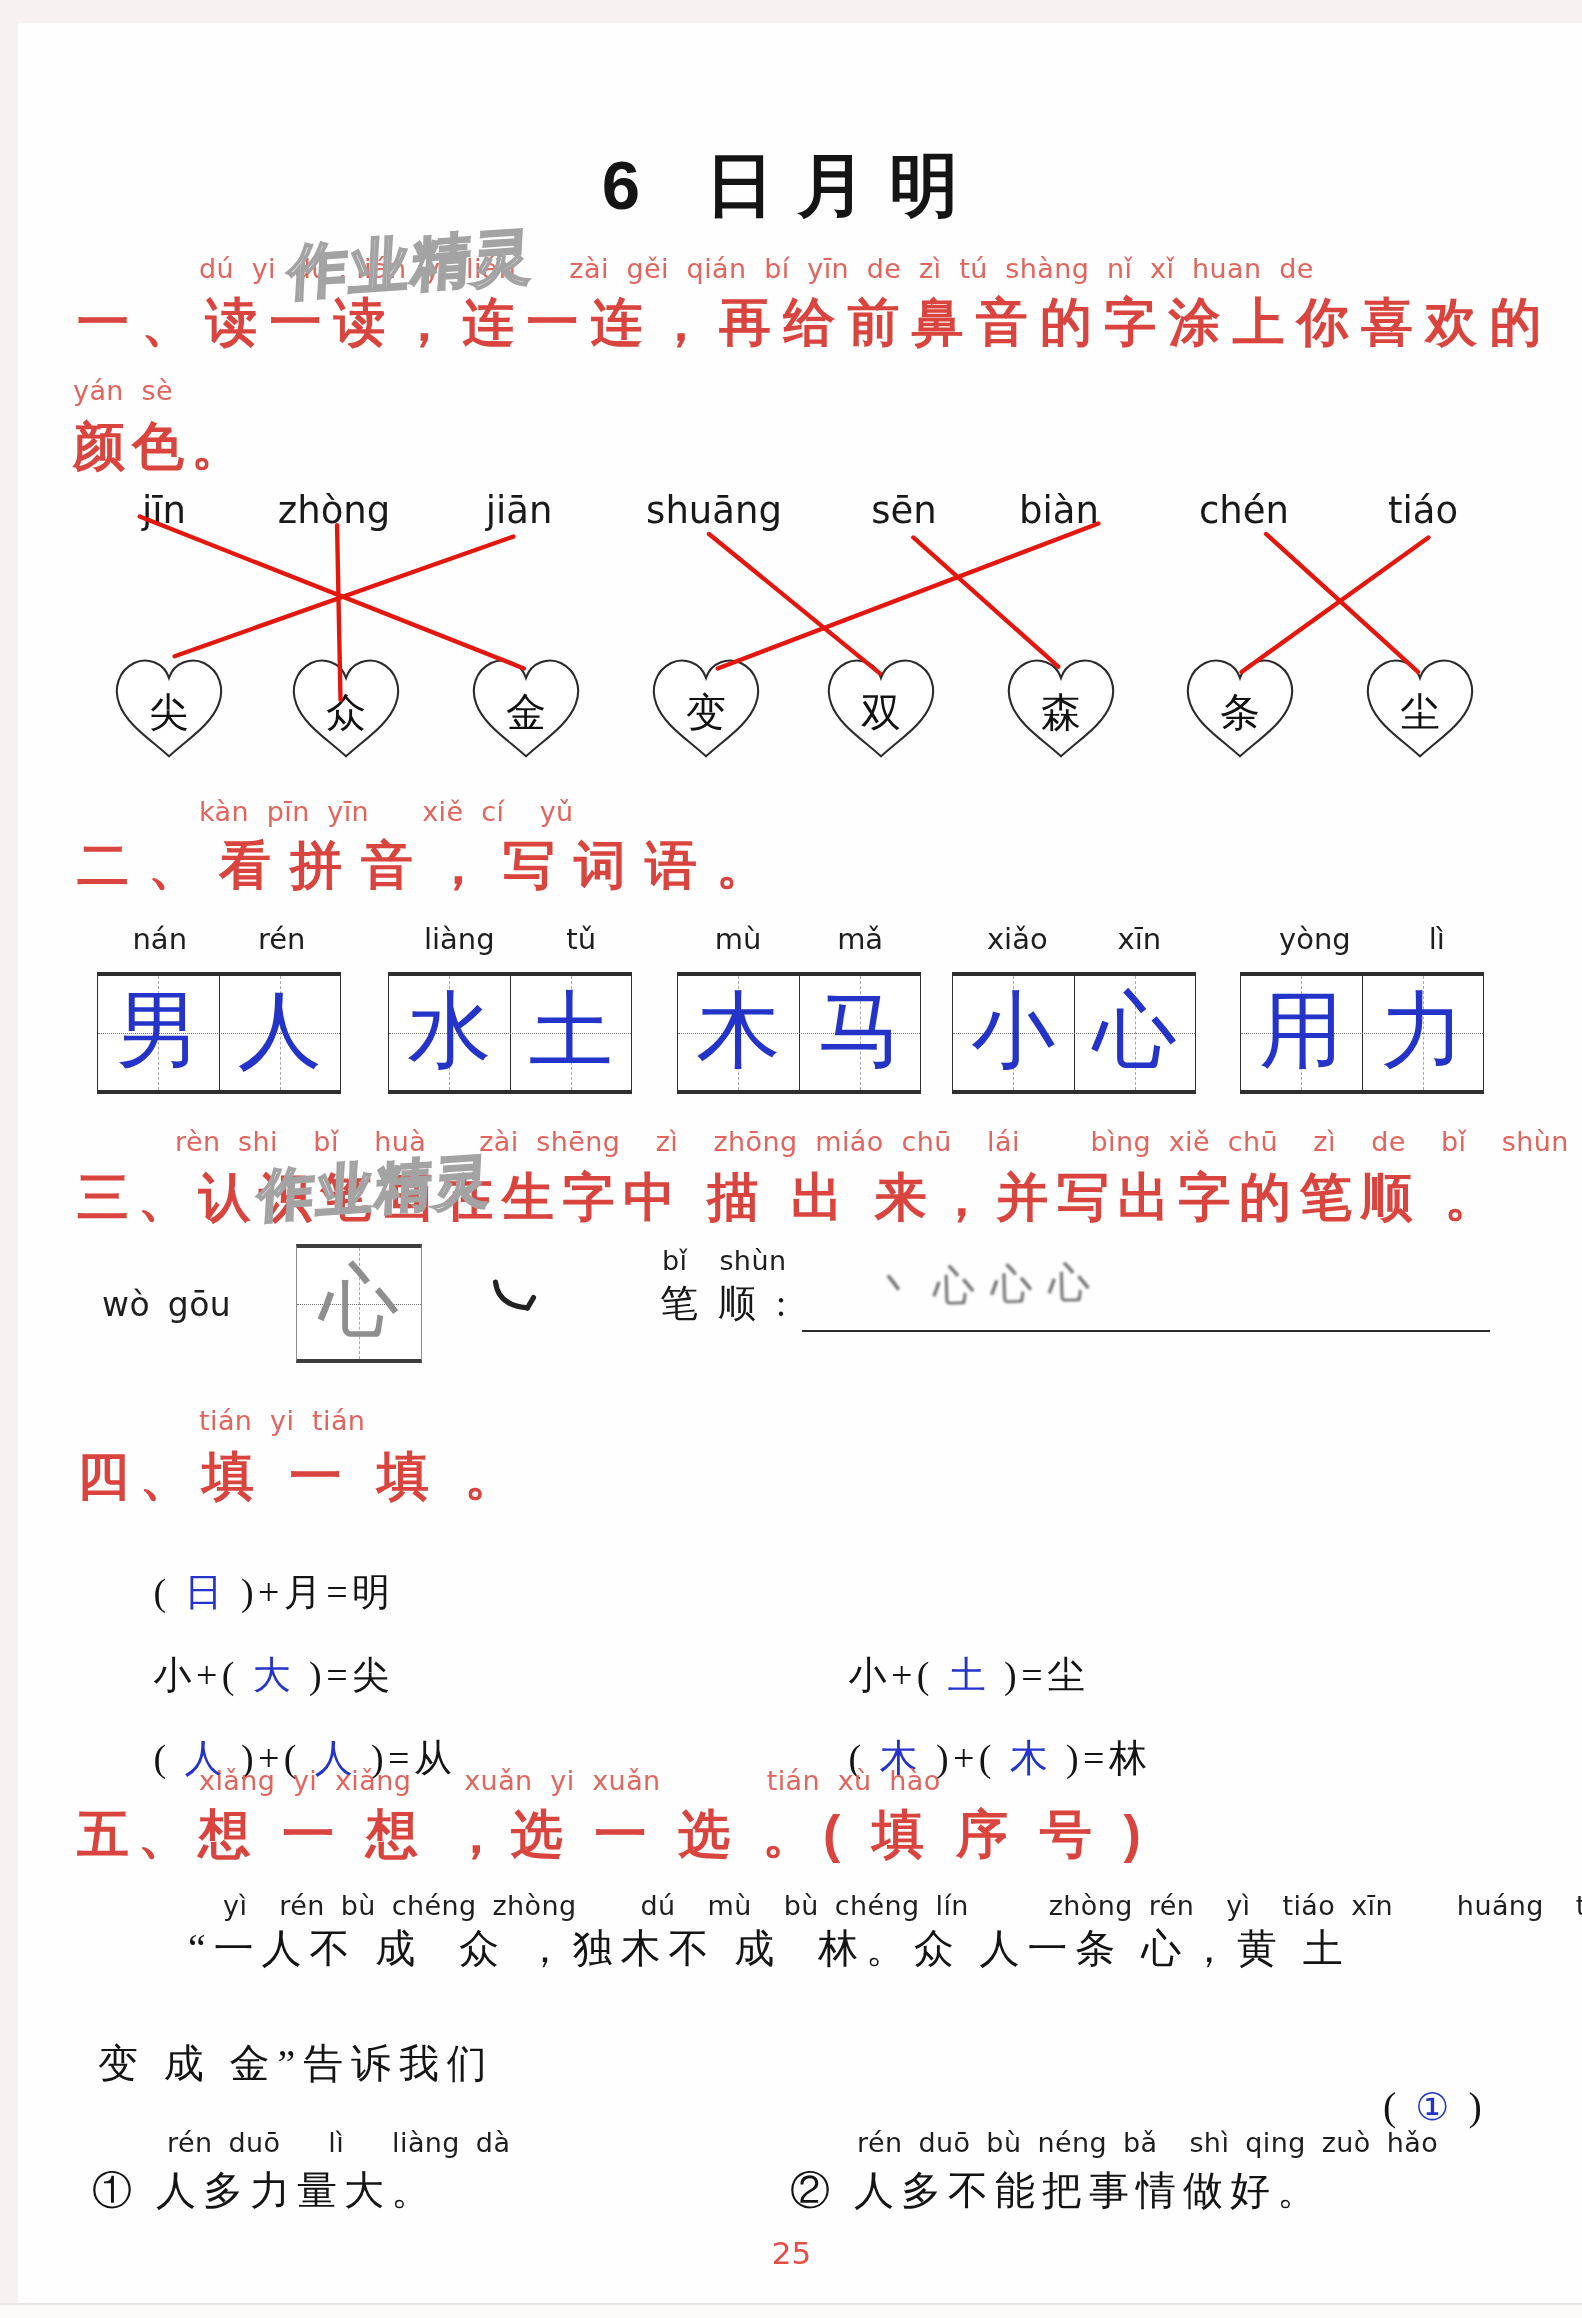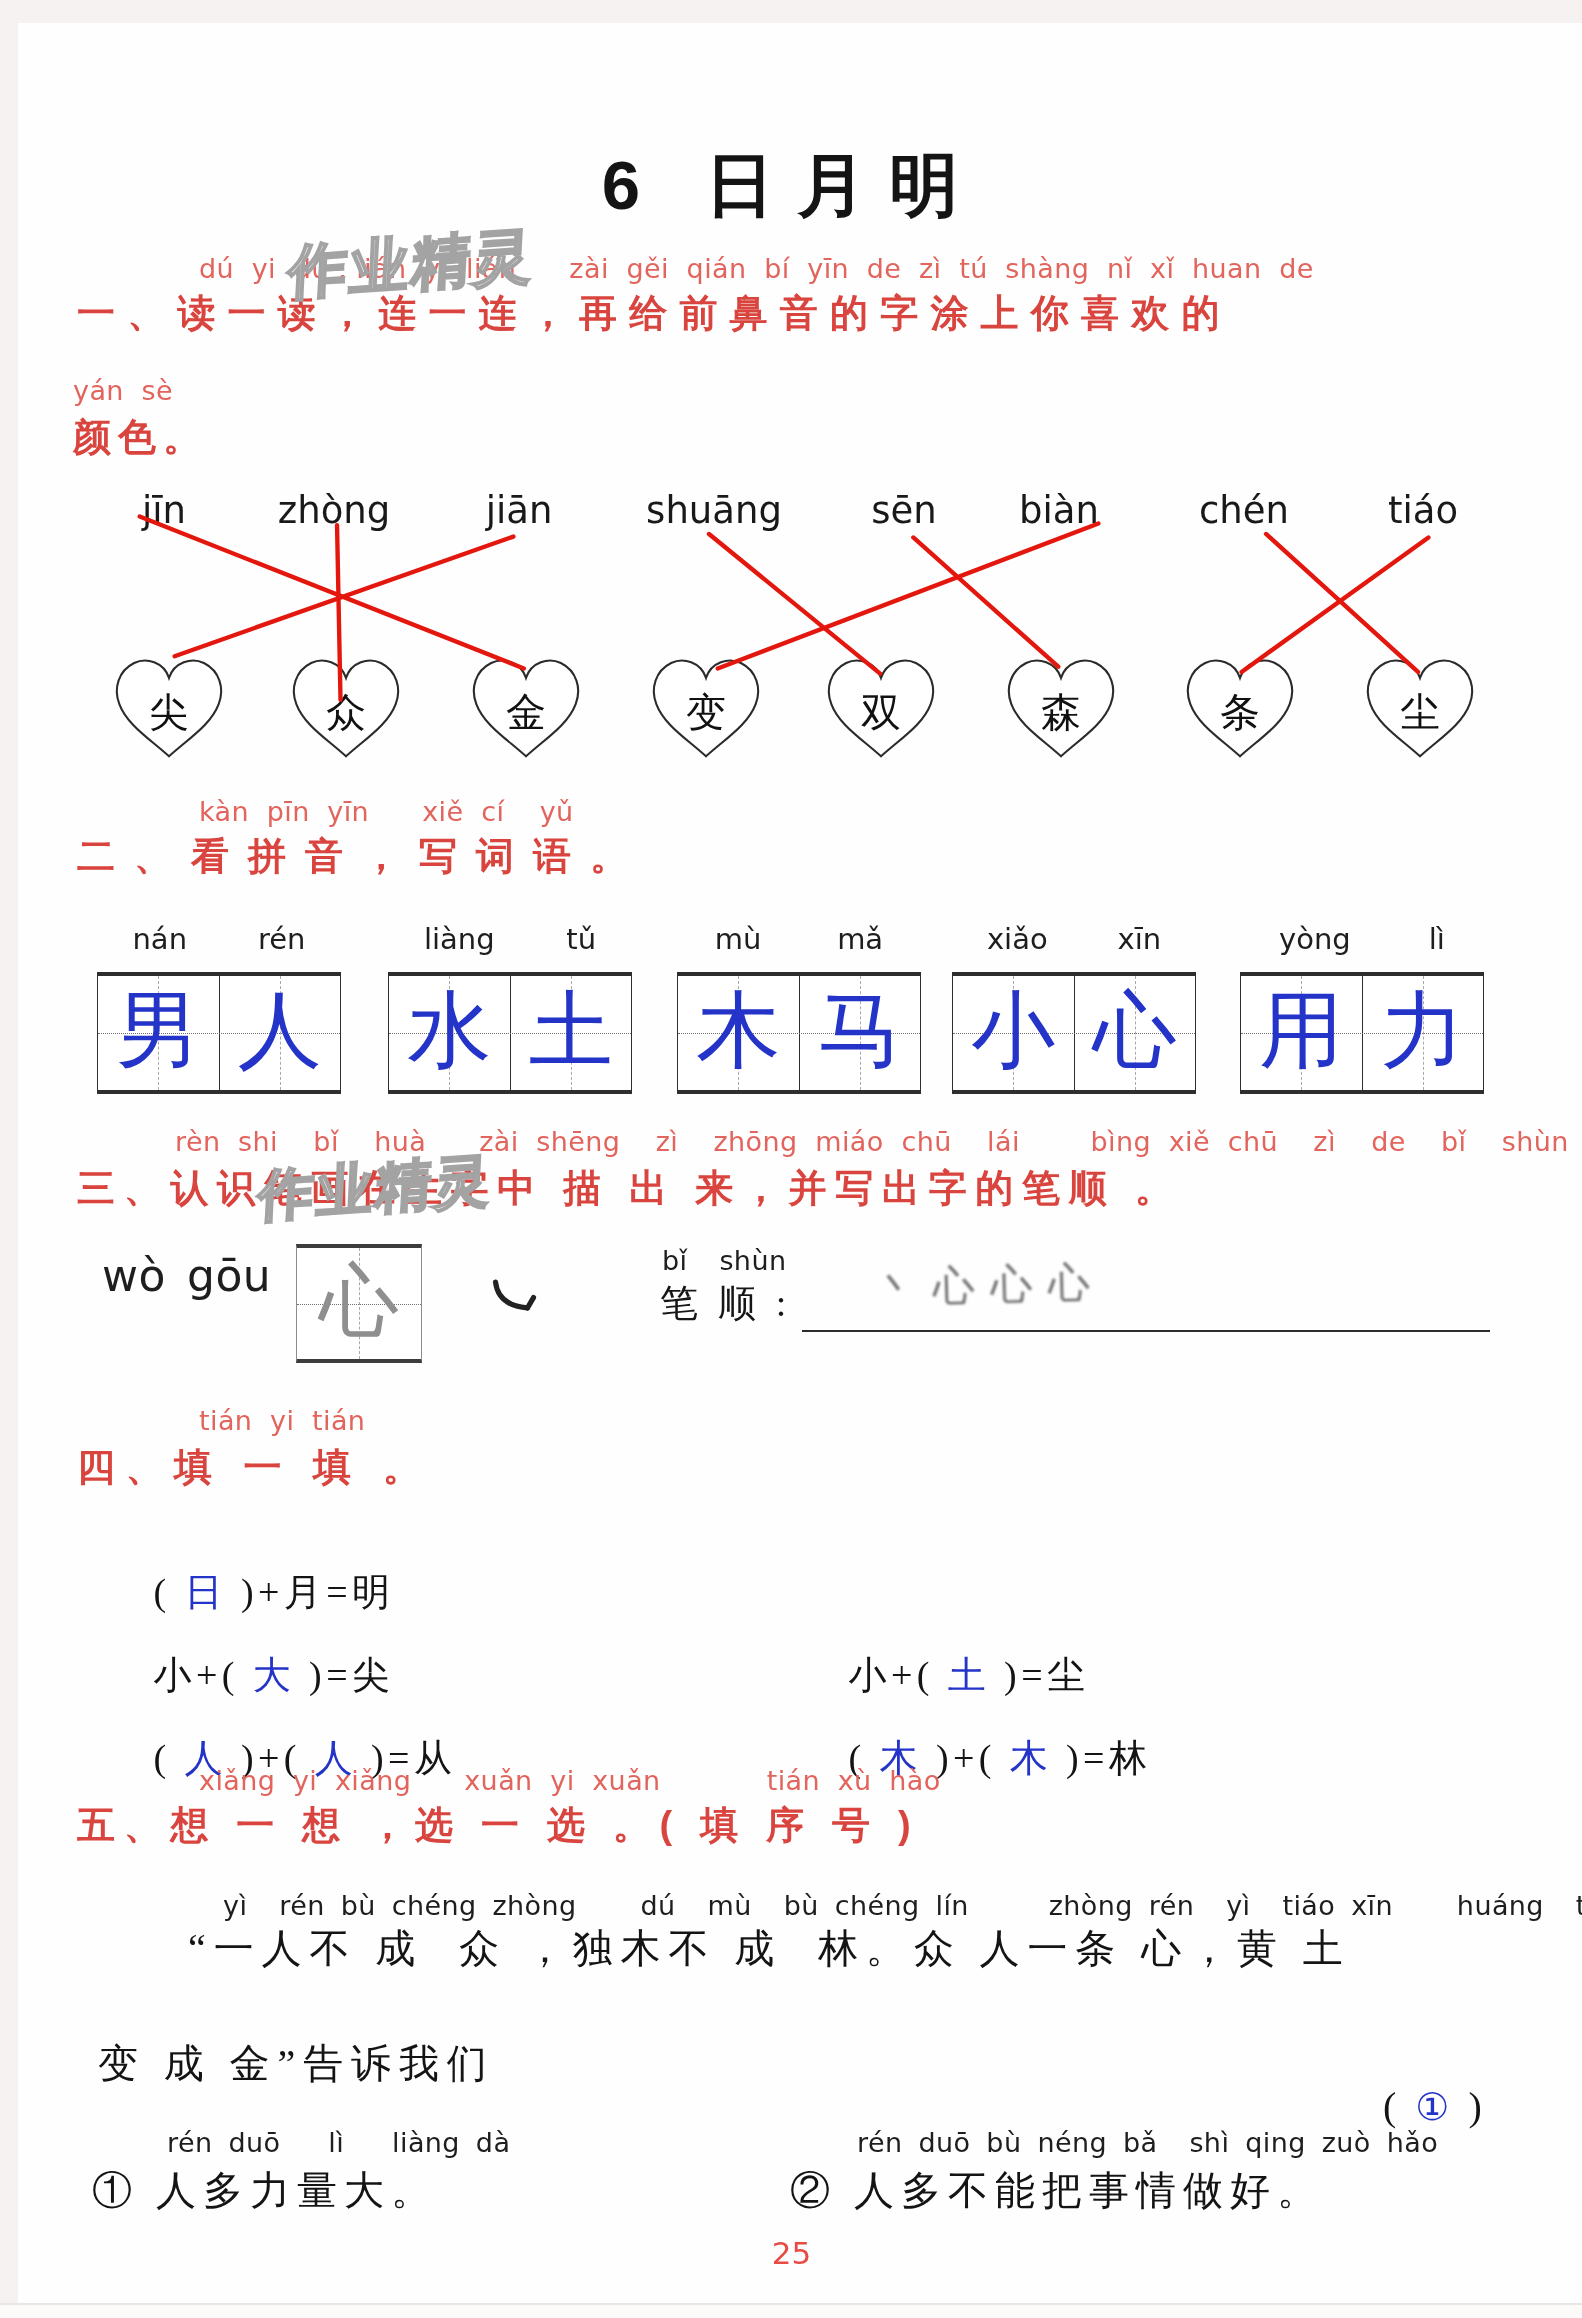--- a/index.html
+++ b/index.html
@@ -19,21 +19,21 @@
   .wm{white-space:pre;font-family:"Liberation Sans",sans-serif;font-weight:bold;
       color:rgba(255,255,255,0.88);-webkit-text-stroke:2.2px #a3a3a3;z-index:6;letter-spacing:2.6px;}
   .wm1{left:288px;top:225px;font-size:59px;transform:rotate(-4deg) skewX(-7deg);}
   .wm2{left:258px;top:1151px;font-size:56px;transform:rotate(-4deg) skewX(-7deg);}
 
   .pr{white-space:pre;font-family:"DejaVu Sans",sans-serif;color:#e2645c;
       font-size:27px;word-spacing:8.7px;letter-spacing:0.4px;z-index:3;}
   .pb{white-space:pre;font-family:"DejaVu Sans",sans-serif;color:#1e1e1e;
       font-size:27px;word-spacing:7px;letter-spacing:0.4px;z-index:3;}
   .hd{white-space:pre;font-family:"Liberation Sans",sans-serif;font-weight:bold;
-      color:#d9453e;font-size:38px;z-index:2;}
+      color:#d9453e;font-size:52px;z-index:2;}
   .kai{white-space:pre;font-family:"Liberation Serif",serif;color:#161616;}
   .blue{color:#2433c8;}
 
   .mp{top:489px;transform:translateX(-50%);white-space:pre;
       font-family:"DejaVu Sans",sans-serif;font-size:37px;color:#191919;}
 
   .lines-svg{left:0;top:471px;width:1583px;height:332px;z-index:2;}
   .lines-svg line{stroke:#e3170d;stroke-width:5;stroke-linecap:round;}
 
   .heart{top:655px;width:122px;height:105px;z-index:1;}
@@ -229,21 +229,21 @@
         <span class="wchar">用</span>
       </div>
     <div class="wcell">
         <span class="wchar">力</span>
       </div>
   </div>
 
   <div class="abs pr" style="left:175px;top:1126px;">rèn shi  bǐ  huà   zài shēng  zì  zhōng miáo chū  lái    bìng xiě chū  zì  de  bǐ  shùn</div>
   <div class="abs hd" style="left:77px;top:1163px;letter-spacing:8.7px;">三、认识笔画在生字中 描 出 来，并写出字的笔顺 。</div>
 
-  <div class="abs pb" style="left:102px;top:1250px;font-size:44px;">wò gōu</div>
+  <div class="abs pb" style="left:102px;top:1285px;font-size:33px;">wò gōu</div>
   <div class="abs tracebox">
     <span class="tchar">心</span>
   </div>
   <svg class="abs stroke-svg" viewBox="0 0 58 44">
     <path d="M7 7 C9 24 20 35 44 37"></path>
     <path d="M44 37 L51 25"></path>
   </svg>
   <div class="abs pb" style="left:662px;top:1245px;">bǐ  shùn</div>
   <div class="abs kai" style="left:660px;top:1278px;font-size:38px;letter-spacing:5.2px;">笔 顺 :</div>
   <div class="abs grey-hand">丶心心心</div>

